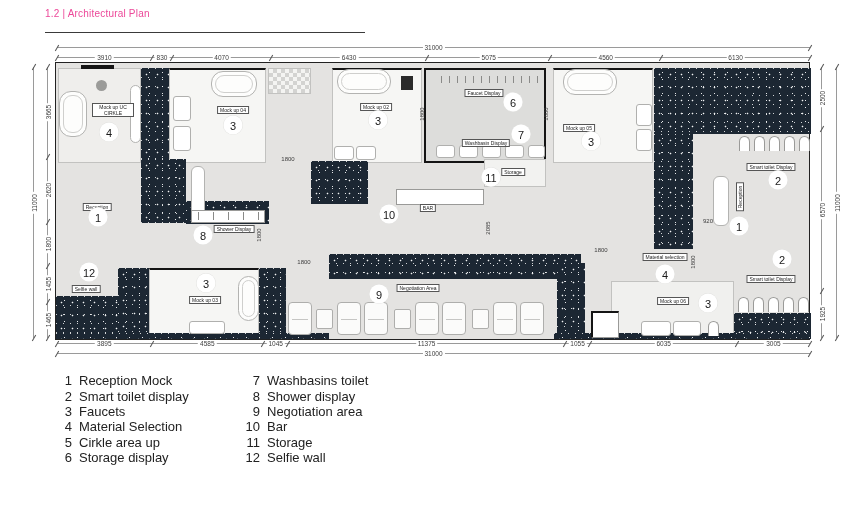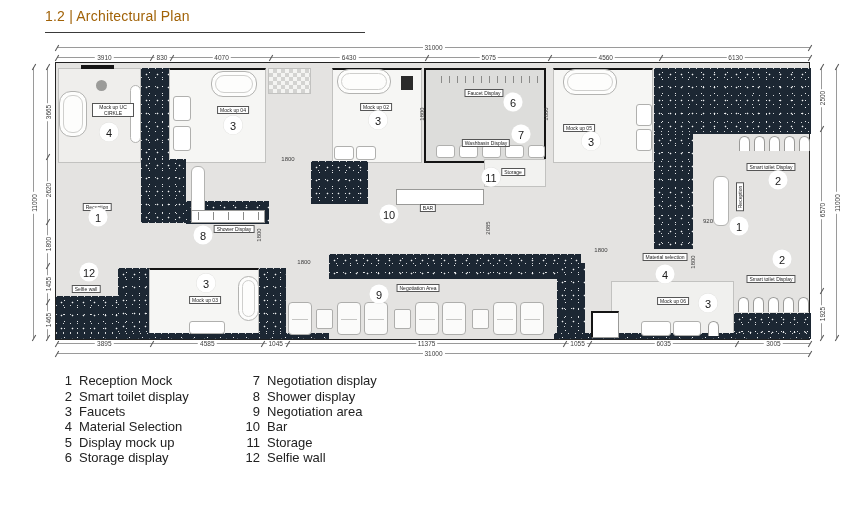--- a/index.html
+++ b/index.html
@@ -1,20 +1,20 @@
 <!DOCTYPE html>
 <html><head>
 <meta charset="utf-8">
 <style>
   html,body{margin:0;padding:0;background:#fff;}
   body{width:850px;height:529px;position:relative;overflow:hidden;
        font-family:"Liberation Sans",sans-serif;color:#1a1a1a;}
   .abs{position:absolute;}
   
-  .title{position:absolute;left:45px;top:8px;font-size:14px;letter-spacing:.2px;color:#a16207;}
+  .title{position:absolute;left:45px;top:8px;font-size:10px;letter-spacing:.2px;color:#ec4899;}
   .rule{position:absolute;left:45px;top:32px;width:320px;height:1px;background:#3a3a3a;}
   
   .plan{position:absolute;left:55px;top:62px;width:755px;height:278px;
         background:#e4e3e1;border:1.5px solid #222;box-sizing:border-box;}
   .room{position:absolute;background:#f6f6f4;border:1px solid #c2c2c0;box-sizing:border-box;}
   .wall{position:absolute;background-color:#1c2733;
     background-image:
       radial-gradient(circle, rgba(255,255,255,.95) .7px, transparent 1.1px),
       radial-gradient(circle, rgba(255,255,255,.8) .6px, transparent 1px),
       radial-gradient(circle, rgba(255,255,255,.9) .5px, transparent .9px);
@@ -302,31 +302,31 @@
   <div class="lrow">
       <span class="lnum">3</span>
       <span>Faucets</span>
     </div>
   <div class="lrow">
       <span class="lnum">4</span>
       <span>Material Selection</span>
     </div>
   <div class="lrow">
       <span class="lnum">5</span>
-      <span>Display mock up</span>
+      <span>Cirkle area up</span>
     </div>
   <div class="lrow">
       <span class="lnum">6</span>
       <span>Storage display</span>
     </div>
 </div>
 <div class="legend-col" style="left:243px;">
   <div class="lrow">
       <span class="lnum">7</span>
-      <span>Negotiation display</span>
+      <span>Washbasins toilet</span>
     </div>
   <div class="lrow">
       <span class="lnum">8</span>
       <span>Shower display</span>
     </div>
   <div class="lrow">
       <span class="lnum">9</span>
       <span>Negotiation area</span>
     </div>
   <div class="lrow">

